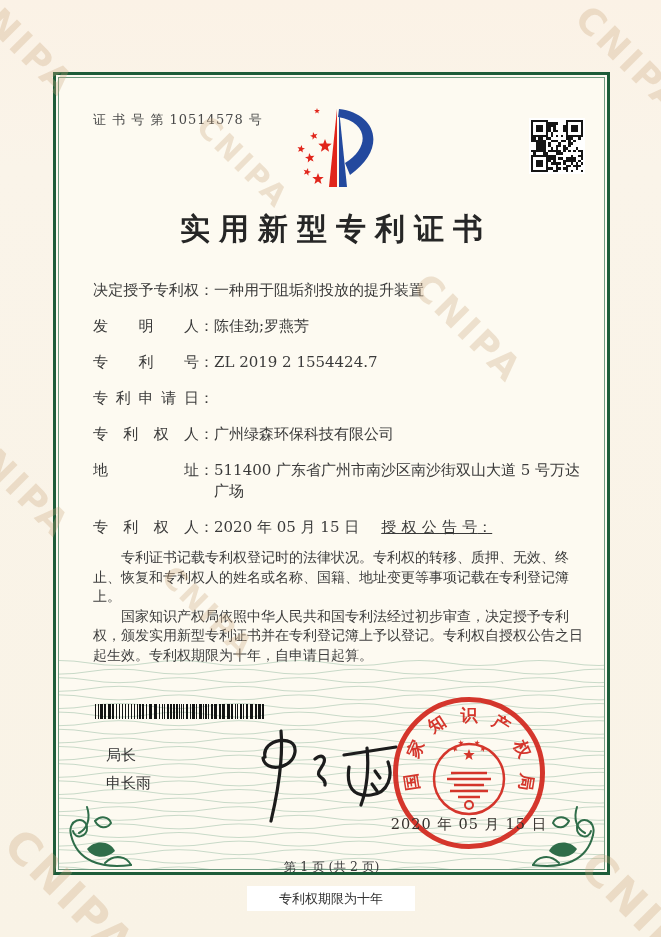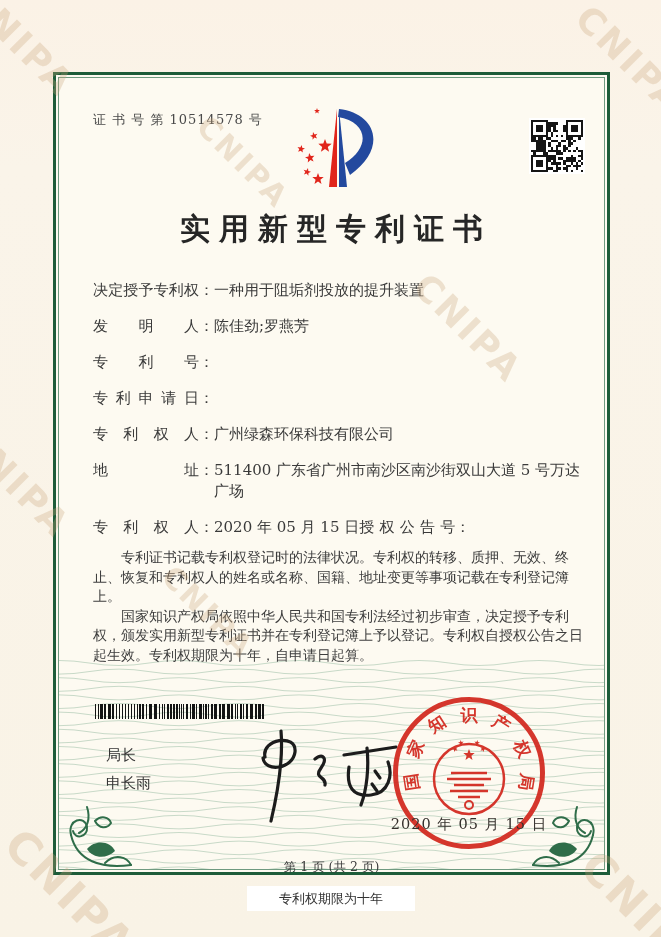--- a/index.html
+++ b/index.html
@@ -18,21 +18,21 @@
   .qr div{background:#151515;}
   .title{position:absolute;left:0;top:134px;width:100%;text-align:center;
          font-size:30px;font-weight:bold;color:#262626;letter-spacing:9px;text-indent:9px;}
   
   .rows{position:absolute;left:37px;top:205px;width:497px;font-size:15px;color:#3a3a3a;}
   .row{margin-bottom:15px;line-height:21px;display:flex;align-items:flex-start;}
   .lbl{display:inline-block;width:106px;text-align:justify;text-align-last:justify;flex:0 0 106px;}
   .colon{flex:0 0 auto;}
   .val{flex:1 1 auto;}
   .val .l2{display:block;}
-  .pair2{display:flex;}
+  .pair2{margin-left:22px;display:flex;text-decoration:underline;}
   .pair2 .lbl{width:96px;flex:0 0 96px;}
   
   .paras{position:absolute;left:37px;top:473px;width:495px;font-size:14px;
          line-height:19.6px;color:#3d3d3d;}
   .paras p{margin:0;text-indent:2em;}
   
   .waves{position:absolute;left:3px;top:584px;width:545px;height:210px;}
   .waves path{fill:none;stroke:rgba(122,168,138,.45);stroke-width:0.9;}
   .flourish{position:absolute;width:78px;height:80px;}
   .flourish path{fill:none;stroke:#2f6d49;stroke-width:2;stroke-linecap:round;}
@@ -385,20 +385,21 @@
         <span class="val">一种用于阻垢剂投放的提升装置</span>
       </div>
       <div class="row">
         <span class="lbl">发明人</span>
           <span class="colon">：</span>
         <span class="val">陈佳劲;罗燕芳</span>
       </div>
       <div class="row">
         <span class="lbl">专利号</span>
           <span class="colon">：</span>
+        <span class="val">ZL 2019 2 1554424.7</span>
       </div>
       <div class="row">
         <span class="lbl">专利申请日</span>
           <span class="colon">：</span>
       </div>
       <div class="row">
         <span class="lbl">专利权人</span>
           <span class="colon">：</span>
         <span class="val">广州绿森环保科技有限公司</span>
       </div>

